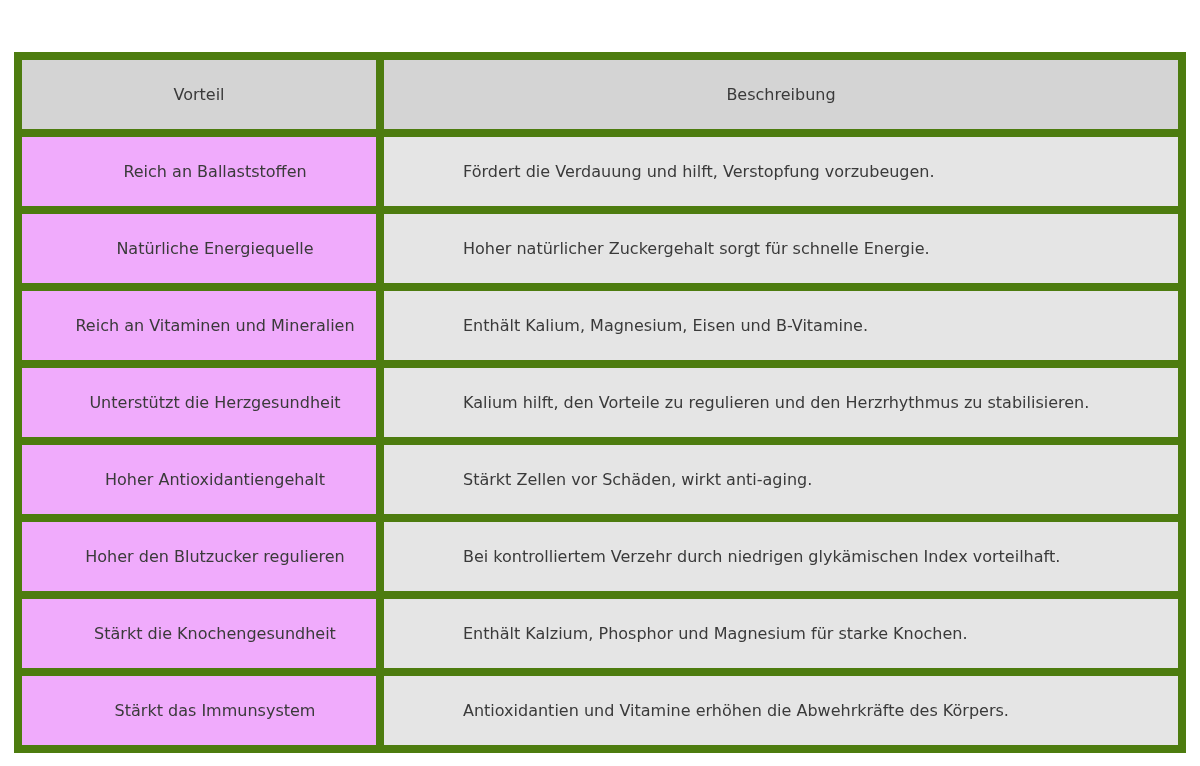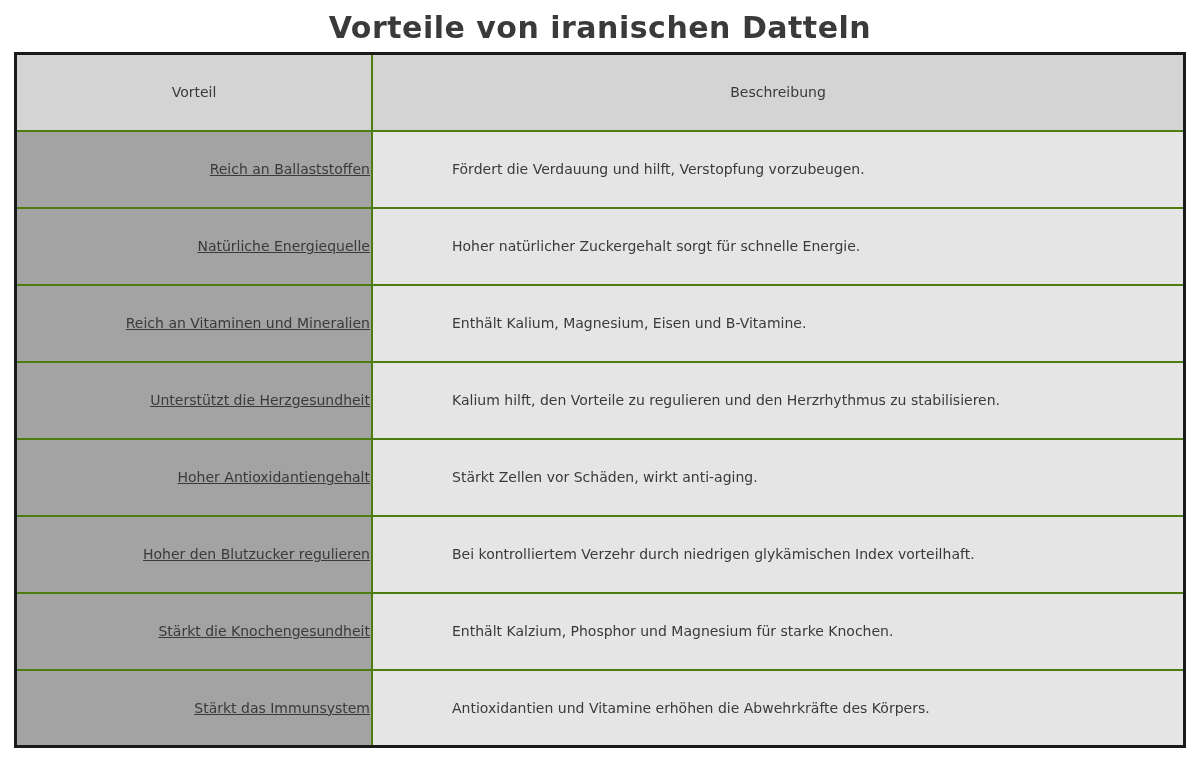--- a/index.html
+++ b/index.html
@@ -28,53 +28,51 @@
     position: absolute;
     left: 14px;
     top: 52px;
     width: 1172px;
     border-collapse: collapse;
     table-layout: fixed;
     border: 3px solid #1a1a1a;
   }
   table.benefits th,
   table.benefits td {
-    border: 2px solid #4d7c0f;
-    font-size: 14px;
+    border: 8px solid #4d7c0f;
+    font-size: 16px;
     color: #3a3a3a;
     vertical-align: middle;
     overflow: hidden;
     white-space: nowrap;
   }
   table.benefits tr {
     height: 77px;
   }
   table.benefits th {
     background: #d4d4d4;
     font-weight: normal;
     text-align: center;
   }
   th.col-vorteil, td.col-vorteil { width: 352px; }
   td.col-vorteil {
-    text-align: right;
+    text-align: center;
     padding-left: 33px;
-    background: #a3a3a3;
-    text-decoration: underline;
+    background: #f0abfc;
   }
   td.col-beschreibung {
     text-align: left;
     padding-left: 79px;
     background: #e5e5e5;
   }
 </style>
 </head>
 <body>
 
 <div class="page">
-  <h1 class="title">Vorteile von iranischen Datteln</h1>
 
   <table class="benefits">
     <thead>
       <tr>
         <th class="col-vorteil">Vorteil</th>
         <th class="col-beschreibung">Beschreibung</th>
       </tr>
     </thead>
     <tbody>
         <tr>

